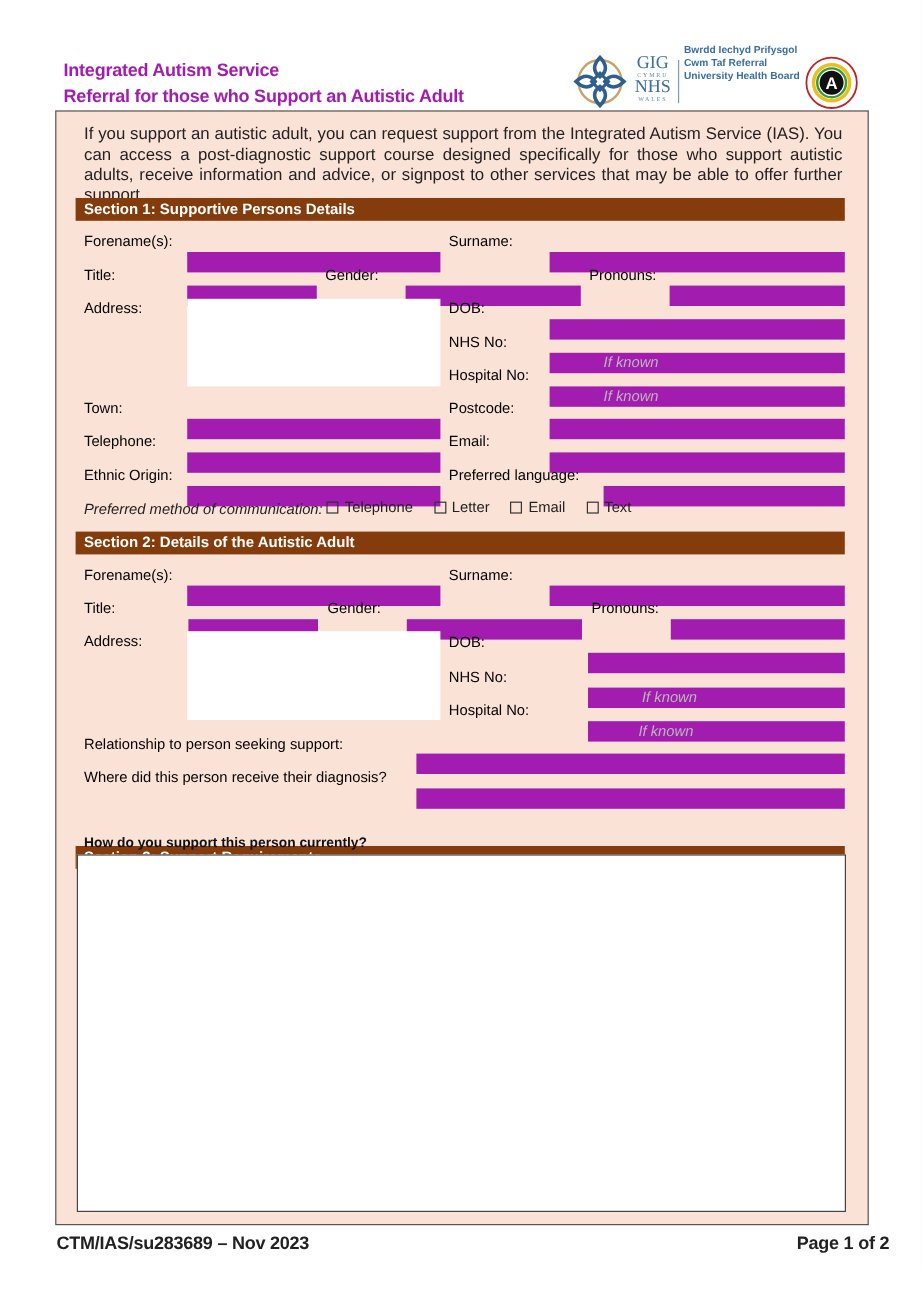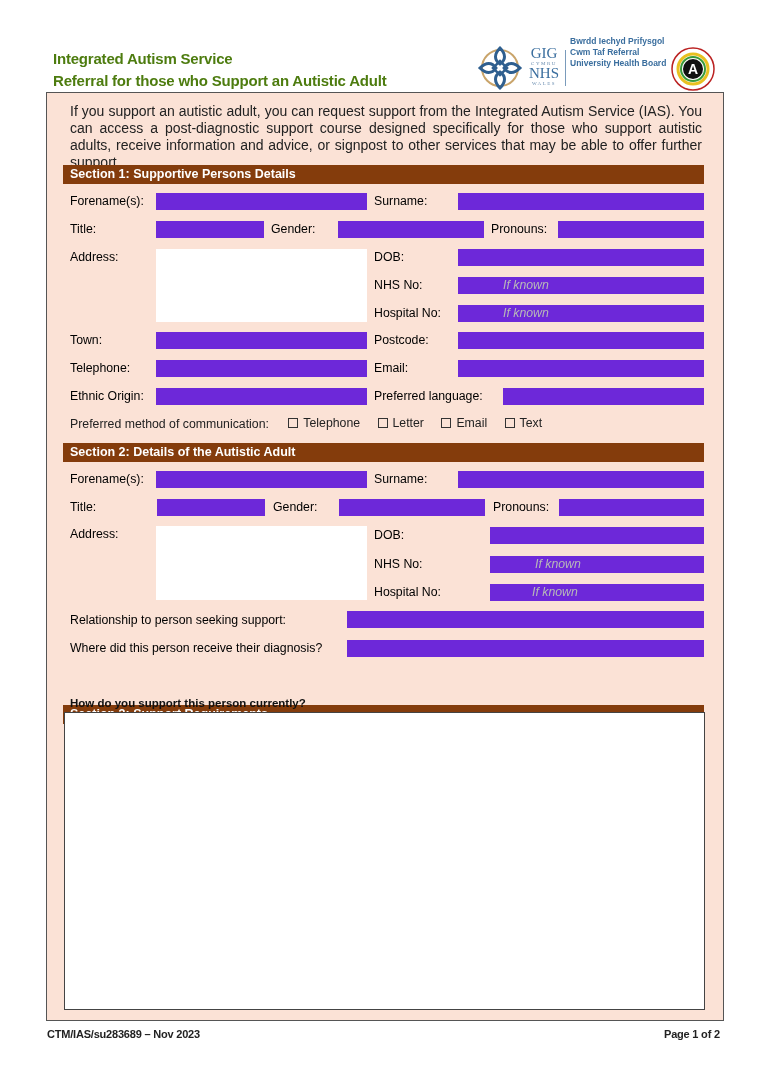--- a/index.html
+++ b/index.html
@@ -1,49 +1,49 @@
 <!DOCTYPE html>
 <html><head>
 <meta charset="utf-8">
 <style>
   * { box-sizing: border-box; margin: 0; padding: 0; }
   html, body { width: 768px; height: 1087px; background: #ffffff; overflow: hidden; }
   body { font-family: "Liberation Sans", sans-serif; color: #1a1a1a; position: relative; }
 
   .abs { position: absolute; }
 
-  .hdr-title { font-weight: bold; font-size: 15px; letter-spacing: -0.2px; color: #4d7c0f; }
+  .hdr-title { font-weight: bold; font-size: 15px; letter-spacing: -0.2px; color: #a21caf; }
   .nhs-knot { left: 476px; top: 44px; width: 48px; height: 48px; }
   .gig { left: 527px; top: 46px; width: 34px; font-family: "Liberation Serif", serif; color: #3a6e9e; text-align: center; line-height: 1; }
   .gig .big { font-size: 15px; display:block; }
   .gig .small { font-size: 5px; letter-spacing: 1.5px; display:block; color:#6a8db0; }
   .hb-divider { left: 565px; top: 50px; width: 1px; height: 36px; background: #7a9bbb; }
   .hb-text { left: 570px; top: 36px; font-size: 8.5px; line-height: 11px; color: #3a6e9e; font-weight: bold; }
   .ias-logo { left: 670px; top: 46px; width: 46px; height: 46px; }
 
   .frame { left: 46px; top: 92px; width: 678px; height: 929px; background: #fbe2d6; border: 1.5px solid #555; }
 
   .intro { left: 70px; top: 103px; width: 632px; font-size: 14px; line-height: 17px; color: #222; text-align: justify; }
 
   .section-bar { left: 63px; width: 641px; height: 19px; background: #843c0c; color: #fff; font-weight: bold; font-size: 12.5px; padding-left: 7px; line-height: 19px; }
 
   .lbl { font-size: 12.3px; color: #000000; white-space: nowrap; }
-  .fld { background: #6d28d9; height: 17px; }
+  .fld { background: #a21caf; height: 17px; margin-top: 17px; }
   .fld-tall { background: #ffffff; }
   .hint { color: #b8b8b8; font-style: italic; font-size: 12.3px; position: absolute; top: 0; line-height: 17px; }
 
   .chk-row { left: 70px; top: 416px; font-size: 12.3px; color:#222; white-space: nowrap; }
   .chk { display:inline-flex; align-items:center; margin-right: 14px; }
   .box { display:inline-block; width: 10px; height: 10px; border: 1px solid #333; margin-right: 5px; background: transparent; }
-  .chk-label-main { margin-right: 16px; }
+  .chk-label-main { margin-right: 0; font-style: italic; }
 
   .q-bold { font-weight: bold; font-size: 11.5px; color:#111; }
   .bigbox { left: 64px; top: 712px; width: 641px; height: 298px; background: #fff; border: 1.5px solid #444; }
 
-  .footer { font-size: 11px; color: #222; font-weight: bold; letter-spacing: -0.2px; }
+  .footer { font-size: 15px; color: #222; font-weight: bold; letter-spacing: -0.2px; }
 </style>
 </head>
 <body>
 
 <div class="abs hdr-title" style="left:53px; top:50px;">Integrated Autism Service</div>
 <div class="abs hdr-title" style="left:53px; top:72px;">Referral for those who Support an Autistic Adult</div>
 
 <svg class="abs nhs-knot" viewBox="0 0 48 48">
   <circle cx="24" cy="24" r="18" fill="none" stroke="#c9a46a" stroke-width="2"></circle>
   <path d="M24 4 C30 10,30 16,24 20 C18 16,18 10,24 4Z M24 44 C30 38,30 32,24 28 C18 32,18 38,24 44Z M4 24 C10 18,16 18,20 24 C16 30,10 30,4 24Z M44 24 C38 18,32 18,28 24 C32 30,38 30,44 24Z" fill="none" stroke="#2f5f8f" stroke-width="3"></path>

